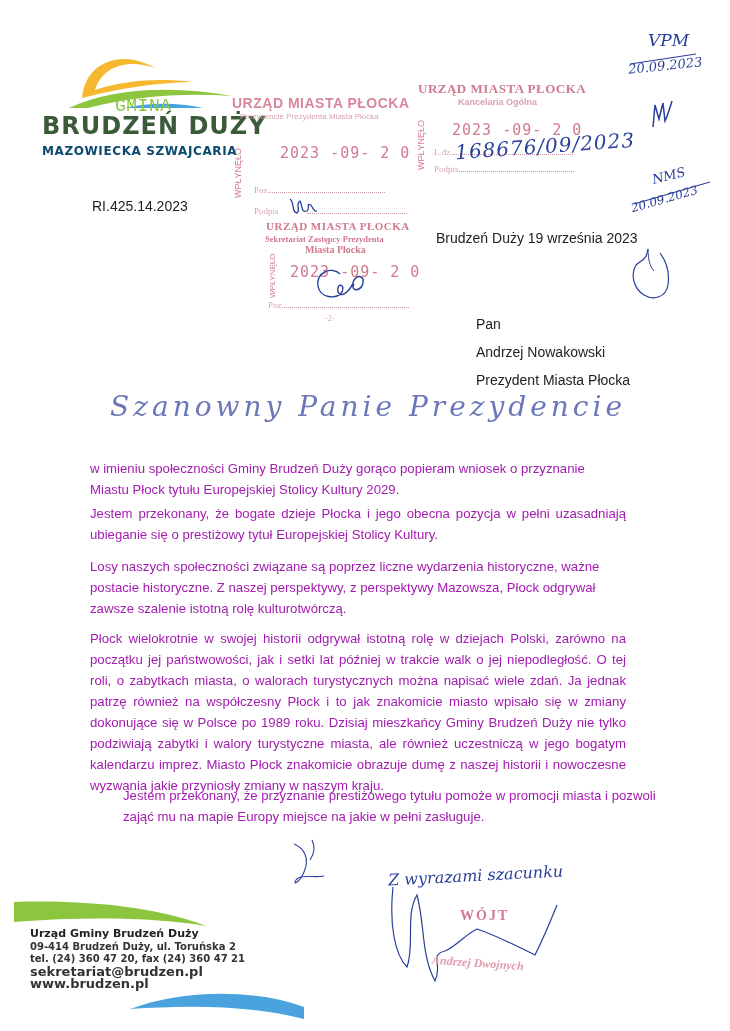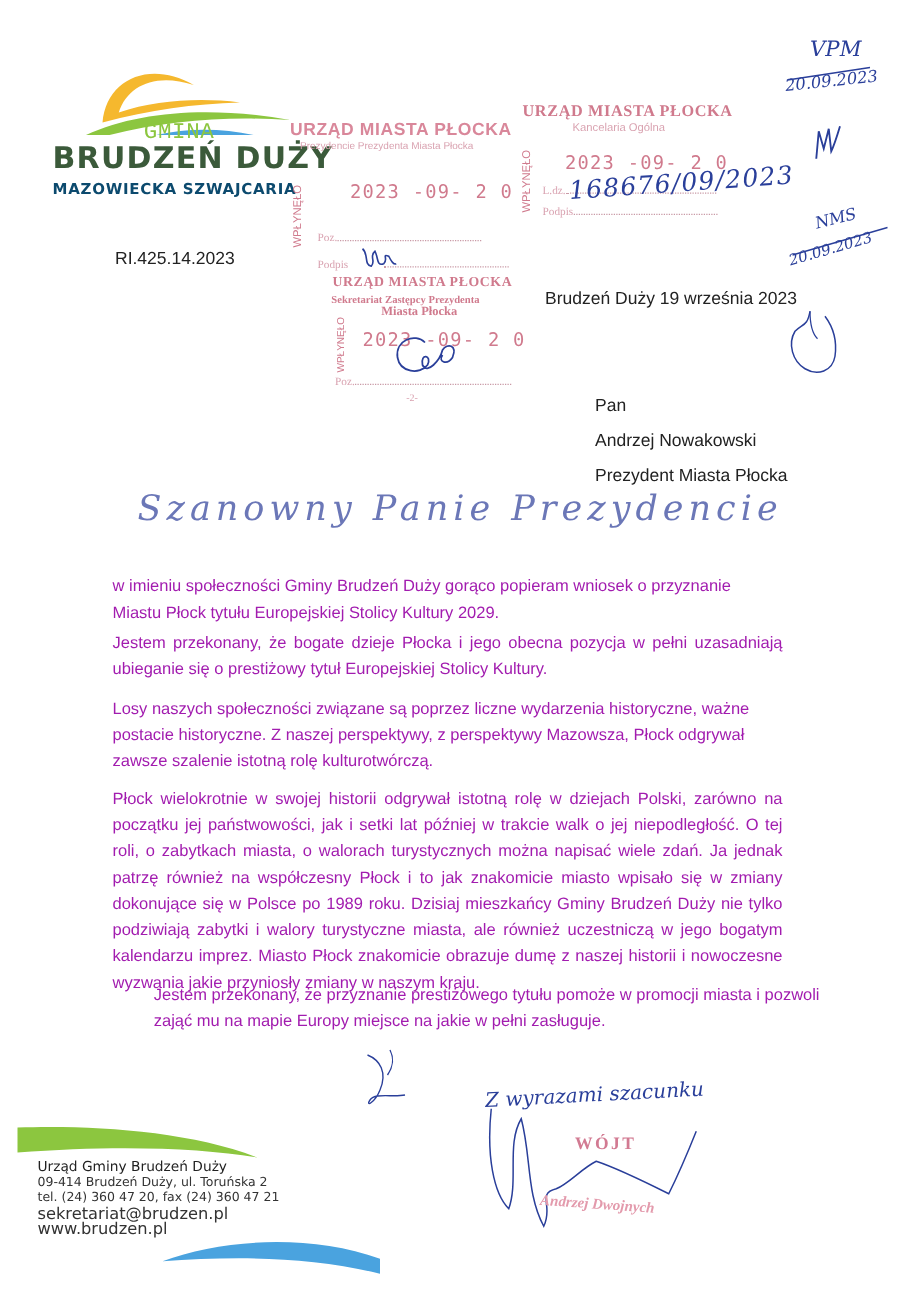--- a/index.html
+++ b/index.html
@@ -19,21 +19,21 @@
   .dots { border-bottom: 1px dotted #c99aa6; display: inline-block; }
 
   .hand { color: #2a3f9a; font-family: "DejaVu Serif", serif; font-style: italic; }
 
   .letter-date { left: 436px; top: 230px; font-size: 14px; color: #222; }
   .addr { left: 436px; font-size: 14px; color: #222; margin-left: 40px; }
 
   .para { left: 90px; width: 536px; font-size: 13.2px; line-height: 21px; color: #a21caf; text-align: justify; }
   .para.left { text-align: left; }
 
-  .footer-text { left: 30px; top: 928px; font-size: 10px; line-height: 12.5px; color: #333; font-family: "DejaVu Sans", sans-serif; }
+  .footer-text { left: 30px; top: 928px; font-size: 10px; line-height: 12.5px; color: #333; font-family: "DejaVu Sans", sans-serif; font-weight: bold; }
   .footer-text .l1 { font-size: 11px; color: #222; }
   .footer-text .small { font-size: 13px; }
 
   .wojt { left: 460px; top: 908px; color: #d27a92; font-family: "Liberation Serif", serif; font-weight: bold; font-size: 14px; letter-spacing: 2px; }
   .wojt-name { left: 432px; top: 956px; color: #e39aac; font-family: "Liberation Serif", serif; font-style: italic; font-weight: bold; font-size: 12px; transform: rotate(4deg); }
 </style>
 </head>
 <body>
 
 <div>
@@ -56,21 +56,21 @@
   <div class="abs stamp-date" style="left:280px;top:144px;">2023 -09- 2 0</div>
   <div class="abs stamp-field" style="left:254px;top:185px;"><span>Poz.</span><span class="dots" style="width:115px;"></span></div>
   <div class="abs stamp-field" style="left:254px;top:206px;"><span>Podpis</span><span class="dots" style="width:100px;margin-left:28px;"></span></div>
   <svg class="abs" style="left:287px;top:197px;" width="32" height="20" viewBox="0 0 32 20">
     <path d="M3 2 C8 6, 4 15, 10 16 C14 12, 8 8, 13 4 C16 10, 14 16, 20 14 C24 10, 18 6, 24 8 C26 12, 28 15, 30 14" stroke="#2a3f9a" stroke-width="1.3" fill="none"></path>
   </svg>
 </div>
 
 <div>
   <div class="abs stamp stamp-title" style="left:418px;top:81px;font-size:13px;">URZĄD MIASTA PŁOCKA</div>
-  <div class="abs stamp-sub" style="left:458px;top:97px;font-size:9px;">Kancelaria Ogólna</div>
+  <div class="abs stamp-sub" style="left:458px;top:97px;font-size:9px;font-weight:bold;">Kancelaria Ogólna</div>
   <div class="abs stamp-vert" style="left:416px;top:100px;height:70px;">WPŁYNĘŁO</div>
   <div class="abs stamp-date" style="left:452px;top:121px;">2023 -09- 2 0</div>
   <div class="abs stamp-field" style="left:434px;top:147px;"><span>L.dz.</span><span class="dots" style="width:120px;"></span></div>
   <div class="abs stamp-field" style="left:434px;top:164px;"><span>Podpis</span><span class="dots" style="width:115px;"></span></div>
   <div class="abs hand" style="left:455px;top:134px;font-size:20px;transform:rotate(-4deg);letter-spacing:1px;">168676/09/2023</div>
 </div>
 
 <div>
   <div class="abs stamp stamp-title" style="left:266px;top:220px;font-size:11px;">URZĄD MIASTA PŁOCKA</div>
   <div class="abs stamp" style="left:265px;top:234px;font-size:8.5px;font-weight:bold;">Sekretariat Zastępcy Prezydenta</div>

